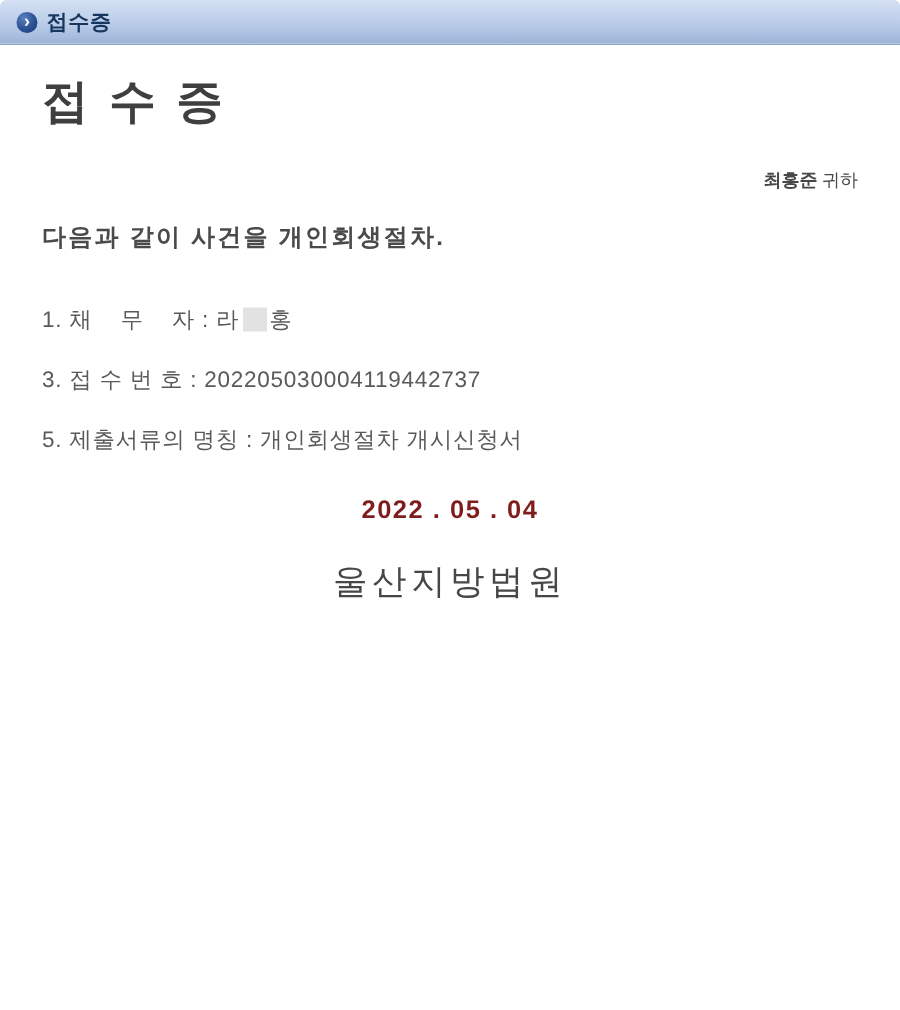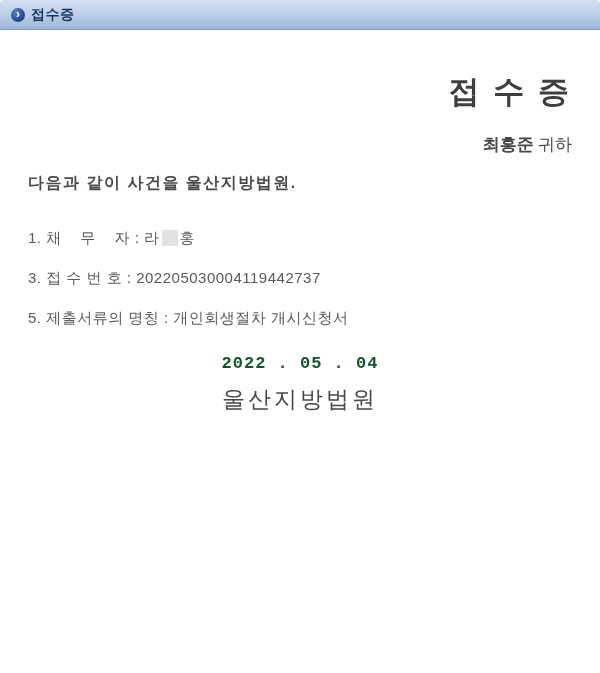--- a/index.html
+++ b/index.html
@@ -39,34 +39,34 @@
     font-weight: bold;
     font-size: 14px;
     letter-spacing: 0.5px;
   }
   
   .doc {
     padding: 0 28px;
     color: #4c4c4c;
   }
   .doc-title {
-    margin-top: 44px;
-    text-align: right;
+    margin-top: 20px;
+    text-align: left;
     font-family: "Liberation Serif", "DejaVu Serif", serif;
     font-size: 31px;
     font-weight: bold;
     color: #3f3f3f;
     letter-spacing: 3px;
     line-height: 36px;
   }
   .recipient {
     margin-top: 24px;
     text-align: right;
     font-family: "Liberation Serif", "DejaVu Serif", serif;
-    font-size: 17px;
+    font-size: 12px;
     color: #474747;
     line-height: 21px;
   }
   .recipient-name { font-weight: bold; }
   .intro {
     margin-top: 18px;
     font-size: 16px;
     font-weight: bold;
     color: #4a4a4a;
     letter-spacing: 1.5px;
@@ -86,29 +86,29 @@
   .redact-box {
     display: inline-block;
     width: 16px; height: 16px;
     background: #e2e2e2;
     vertical-align: -3px;
     margin: 0 2px;
   }
   .issue-date {
     margin-top: 26px;
     text-align: center;
-    font-family: Liberation Mono, monospace;
+    font-family: Liberation Sans, sans-serif;
     font-size: 17px;
     font-weight: bold;
-    color: #14532d;
+    color: #7f1d1d;
     letter-spacing: 1px;
     line-height: 21px;
   }
   .court-name {
-    margin-top: 12px;
+    margin-top: 24px;
     text-align: center;
     font-family: "Liberation Serif", "DejaVu Serif", serif;
     font-size: 23px;
     color: #474747;
     letter-spacing: 3px;
     line-height: 28px;
   }
   .disclaimer {
     margin-top: 42px;
     font-size: 14px;
@@ -124,21 +124,21 @@
   <span class="hdr-icon">›</span>
   <span class="hdr-title">접수증</span>
 </div>
 
 <div class="doc">
 
   <div class="doc-title">접 수 증</div>
 
   <div class="recipient"><span class="recipient-name">최홍준</span><span> 귀하</span></div>
 
-  <div class="intro">다음과 같이 사건을 울산지방법원.</div>
+  <div class="intro">다음과 같이 사건을 개인회생절차.</div>
 
   <div class="items">
 
     <div class="item"><span>1. 채    무    자 : 라</span><span class="redact-box"></span><span>홍</span></div>
 
     <div class="item">3. 접 수 번 호 : 202205030004119442737</div>
 
 
     <div class="item">5. 제출서류의 명칭 : 개인회생절차 개시신청서</div>
   </div>

